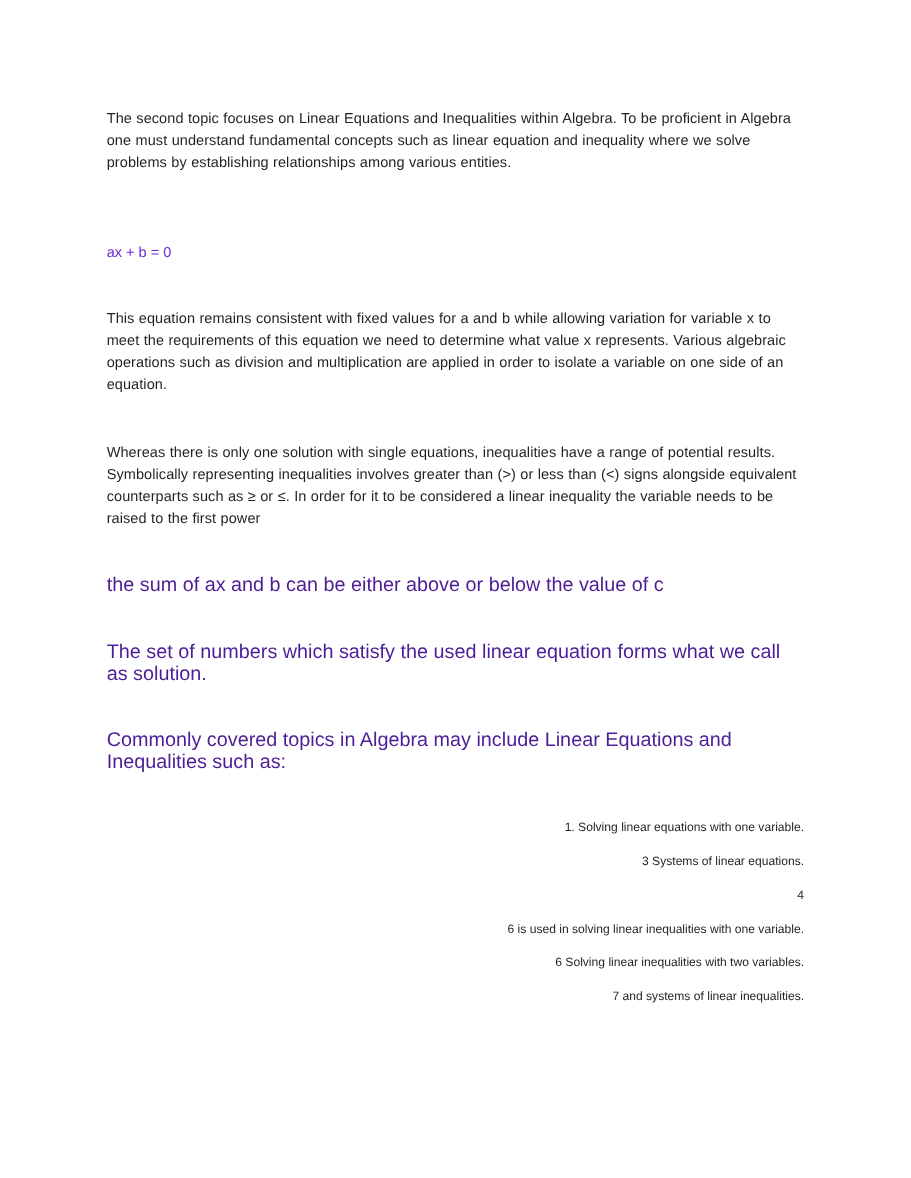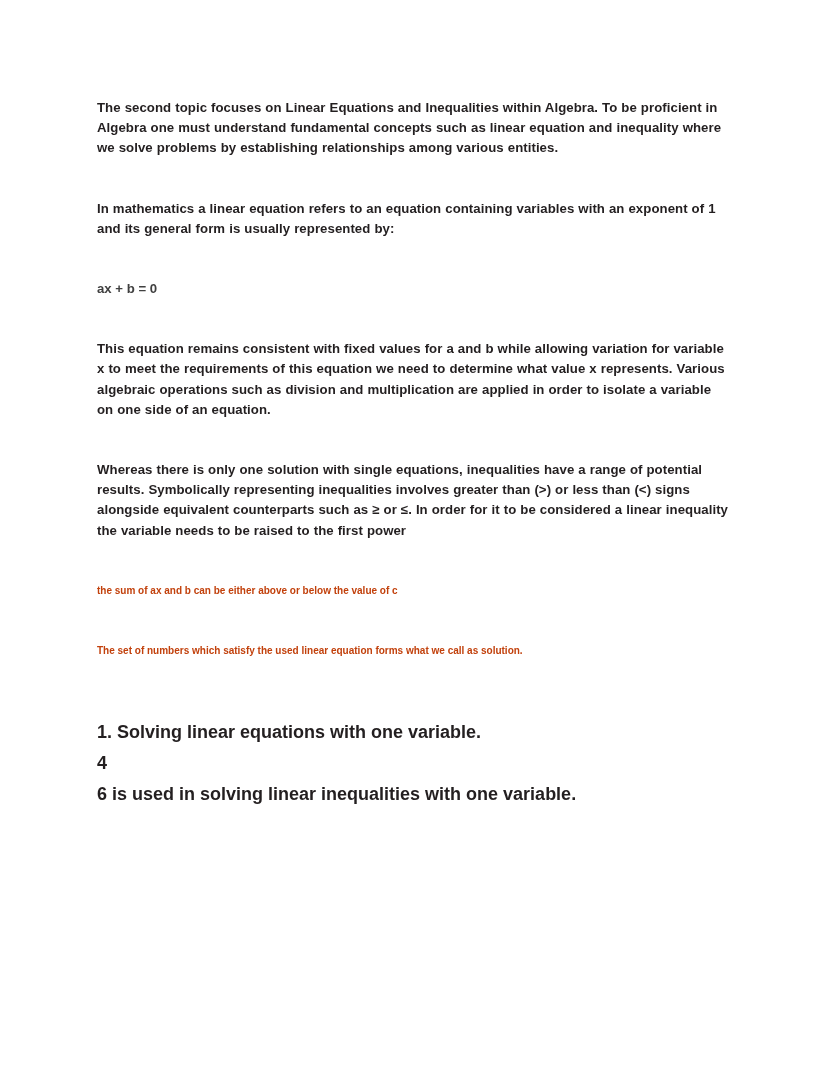--- a/index.html
+++ b/index.html
@@ -13,74 +13,73 @@
     overflow: hidden;
     font-family: "Liberation Sans", sans-serif;
     -webkit-font-smoothing: antialiased;
   }
   .page {
     position: relative;
     width: 828px;
     height: 1071px;
     background: #ffffff;
     box-sizing: border-box;
-    font-weight: bold;
   }
   .doc-body {
     position: absolute;
     left: 97px;
     top: 98px;
     width: 634px;
   }
   .para {
     font-size: 13.2px;
     line-height: 20.2px;
     color: #231f20;
     margin: 0 0 19px 0;
     text-align: left;
     letter-spacing: 0.005em;
     word-spacing: 0.02em;
   }
   .equation {
     font-size: 13.2px;
     line-height: 20.2px;
-    color: #404040;
+    color: #6d28d9;
     margin: 0 0 19px 0;
   }
   .single-line {
-    font-size: 10px;
+    font-size: 18px;
     line-height: 20.2px;
-    color: #c2410c;
+    color: #4c1d95;
     margin: 0 0 19px 0;
   }
   .list {
     margin: 0;
     padding: 0;
     list-style: none;
   }
   .list-item {
-    font-size: 18px;
+    font-size: 11px;
     line-height: 20.2px;
     color: #231f20;
     margin: 0 0 10.5px 0;
+    text-align: right;
   }
   .gap-sm { height: 21px; }
   .gap-md { height: 21px; }
 </style>
 </head>
 <body>
 
 <div class="page">
   <div class="doc-body">
 
     <p class="para">The second topic focuses on Linear Equations and Inequalities within Algebra. To be proficient in Algebra one must understand fundamental concepts such as linear equation and inequality where we solve problems by establishing relationships among various entities.</p>
 
     <div class="gap-sm"></div>
 
-    <p class="para">In mathematics a linear equation refers to an equation containing variables with an exponent of 1 and its general form is usually represented by:</p>
 
     <div class="gap-sm"></div>
 
     <p class="equation">ax + b = 0</p>
 
     <div class="gap-md"></div>
 
     <p class="para">This equation remains consistent with fixed values for a and b while allowing variation for variable x to meet the requirements of this equation we need to determine what value x represents. Various algebraic operations such as division and multiplication are applied in order to isolate a variable on one side of an equation.</p>
 
     <div class="gap-sm"></div>
@@ -90,23 +89,27 @@
     <div class="gap-sm"></div>
 
     <p class="single-line">the sum of ax and b can be either above or below the value of c</p>
 
     <div class="gap-sm"></div>
 
     <p class="single-line">The set of numbers which satisfy the used linear equation forms what we call as solution.</p>
 
     <div class="gap-sm"></div>
 
+    <p class="single-line">Commonly covered topics in Algebra may include Linear Equations and Inequalities such as:</p>
 
     <div class="gap-sm"></div>
 
     <ul class="list">
       <li class="list-item">1. Solving linear equations with one variable.</li>
+      <li class="list-item">3 Systems of linear equations.</li>
       <li class="list-item">4</li>
       <li class="list-item">6 is used in solving linear inequalities with one variable.</li>
+      <li class="list-item">6 Solving linear inequalities with two variables.</li>
+      <li class="list-item">7 and systems of linear inequalities.</li>
     </ul>
 
   </div>
 </div>
 
 </body></html>

